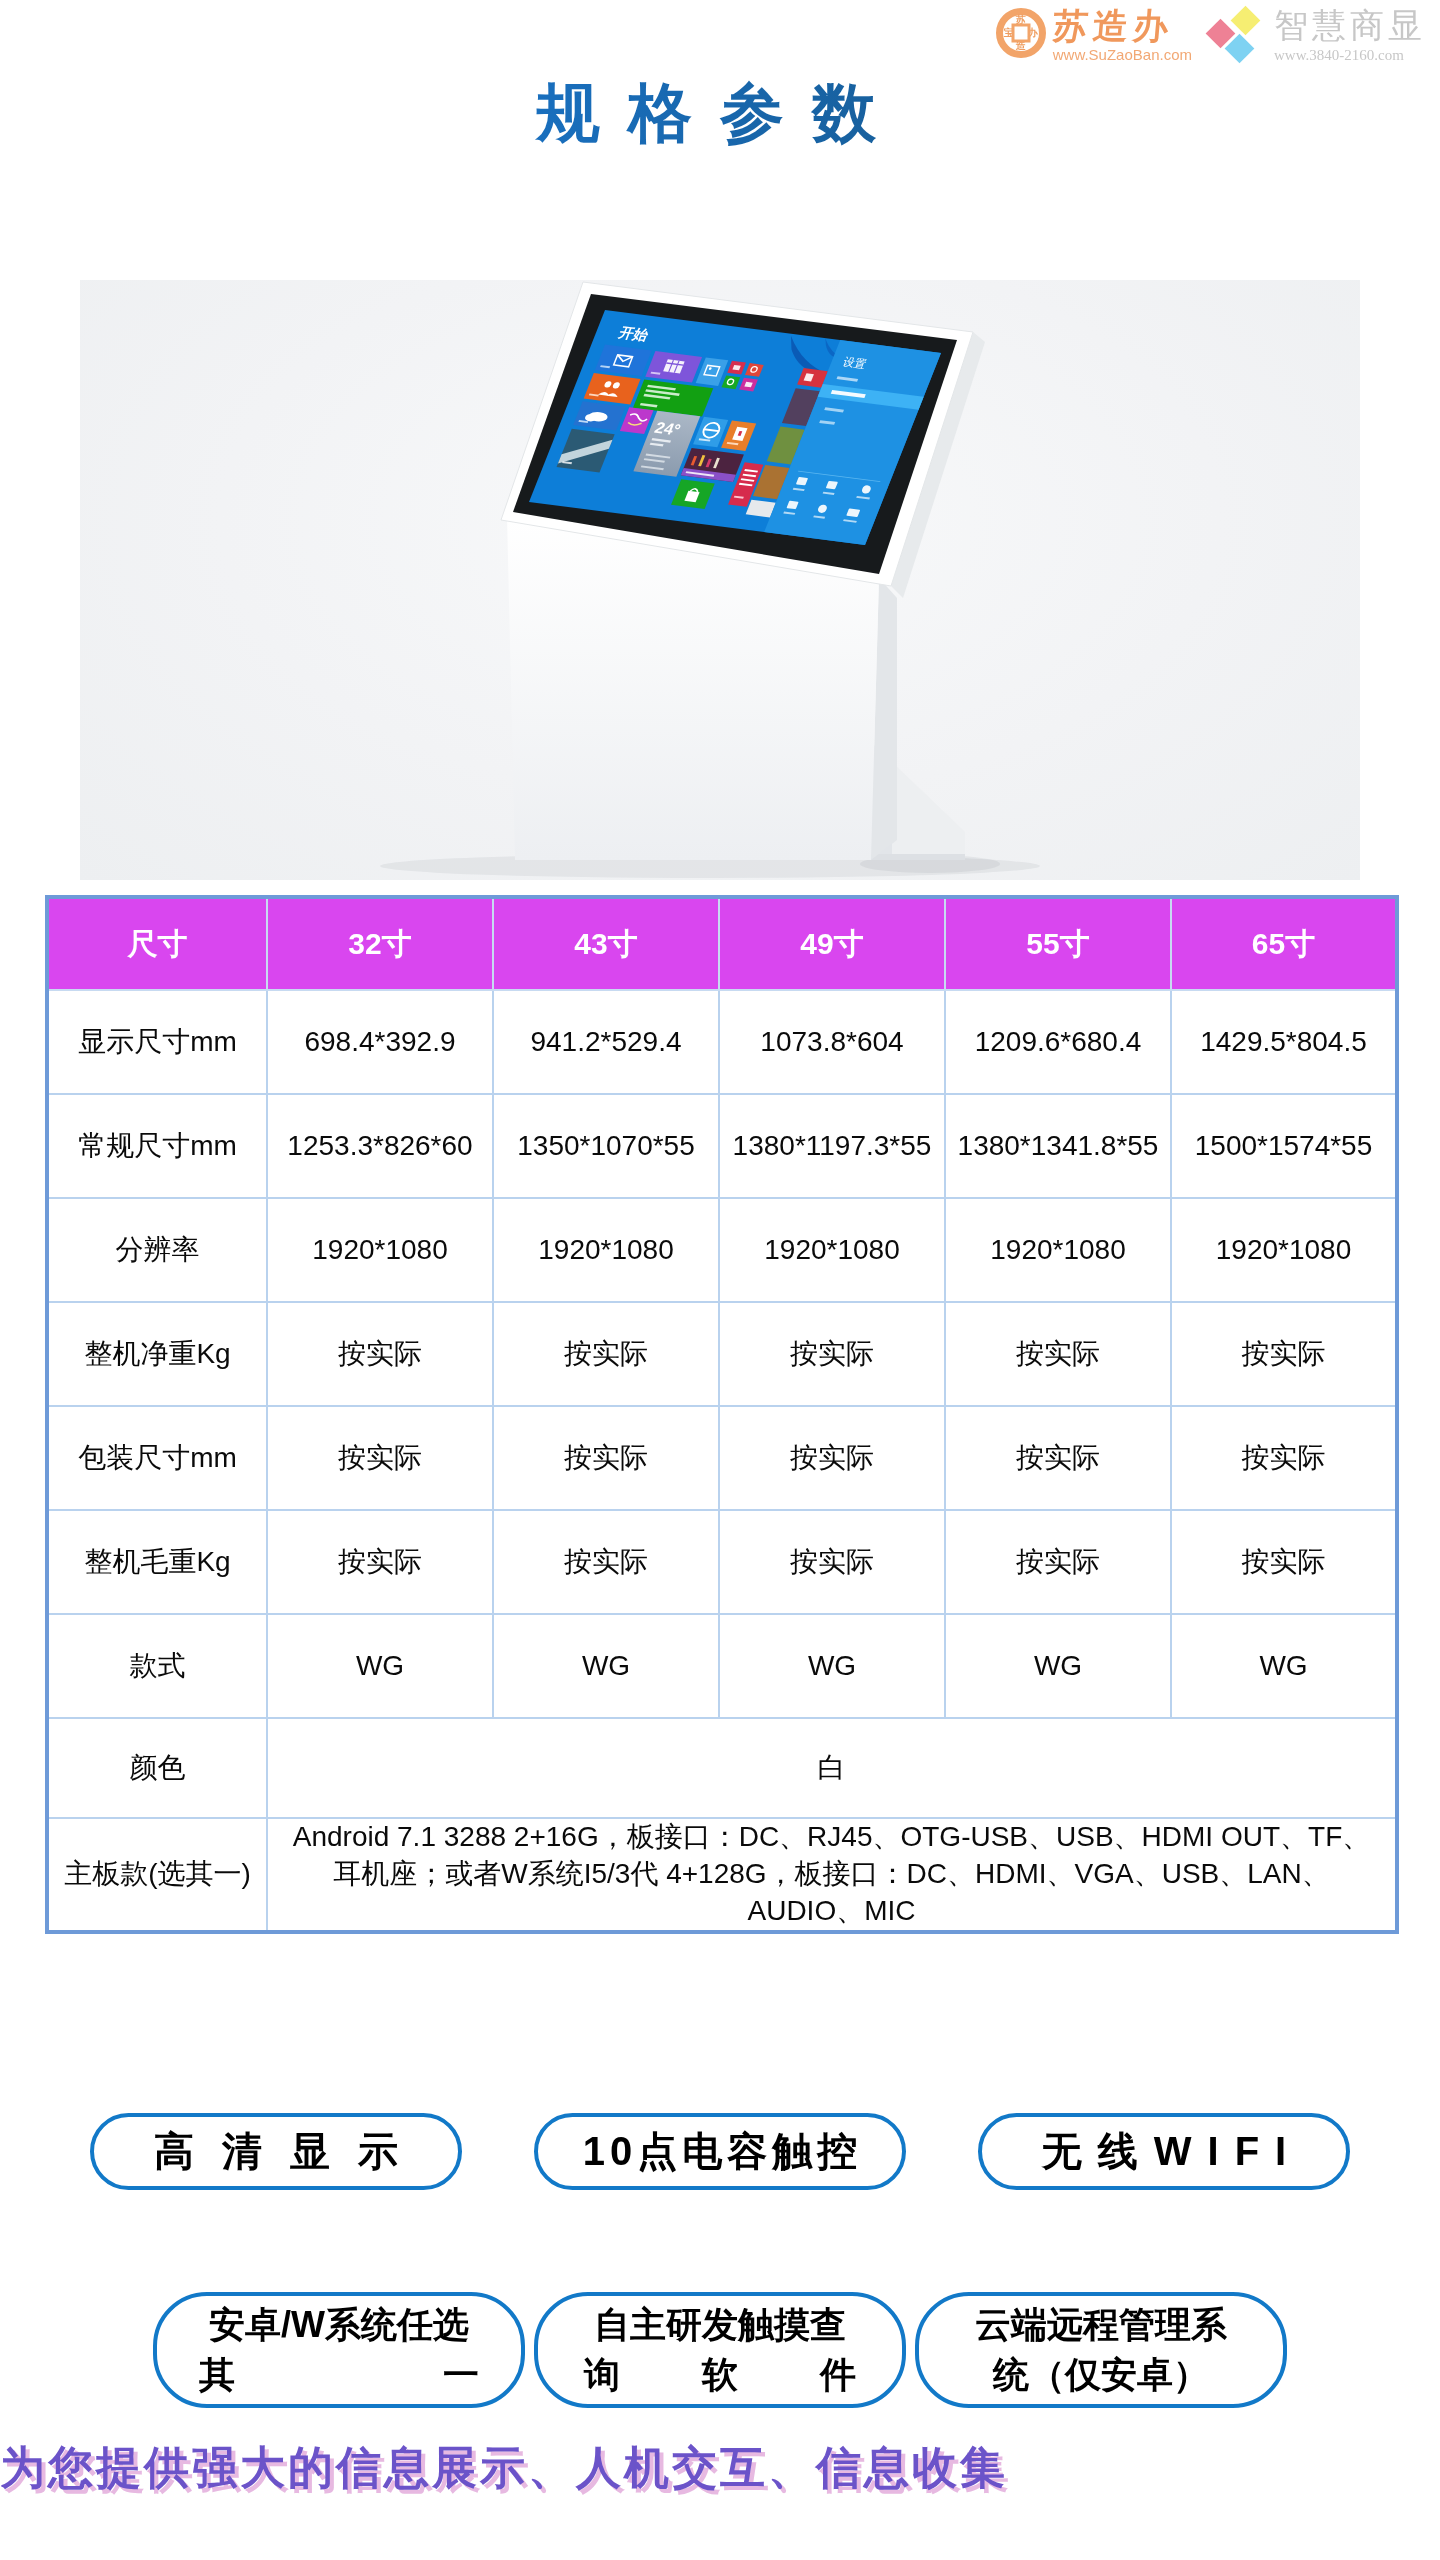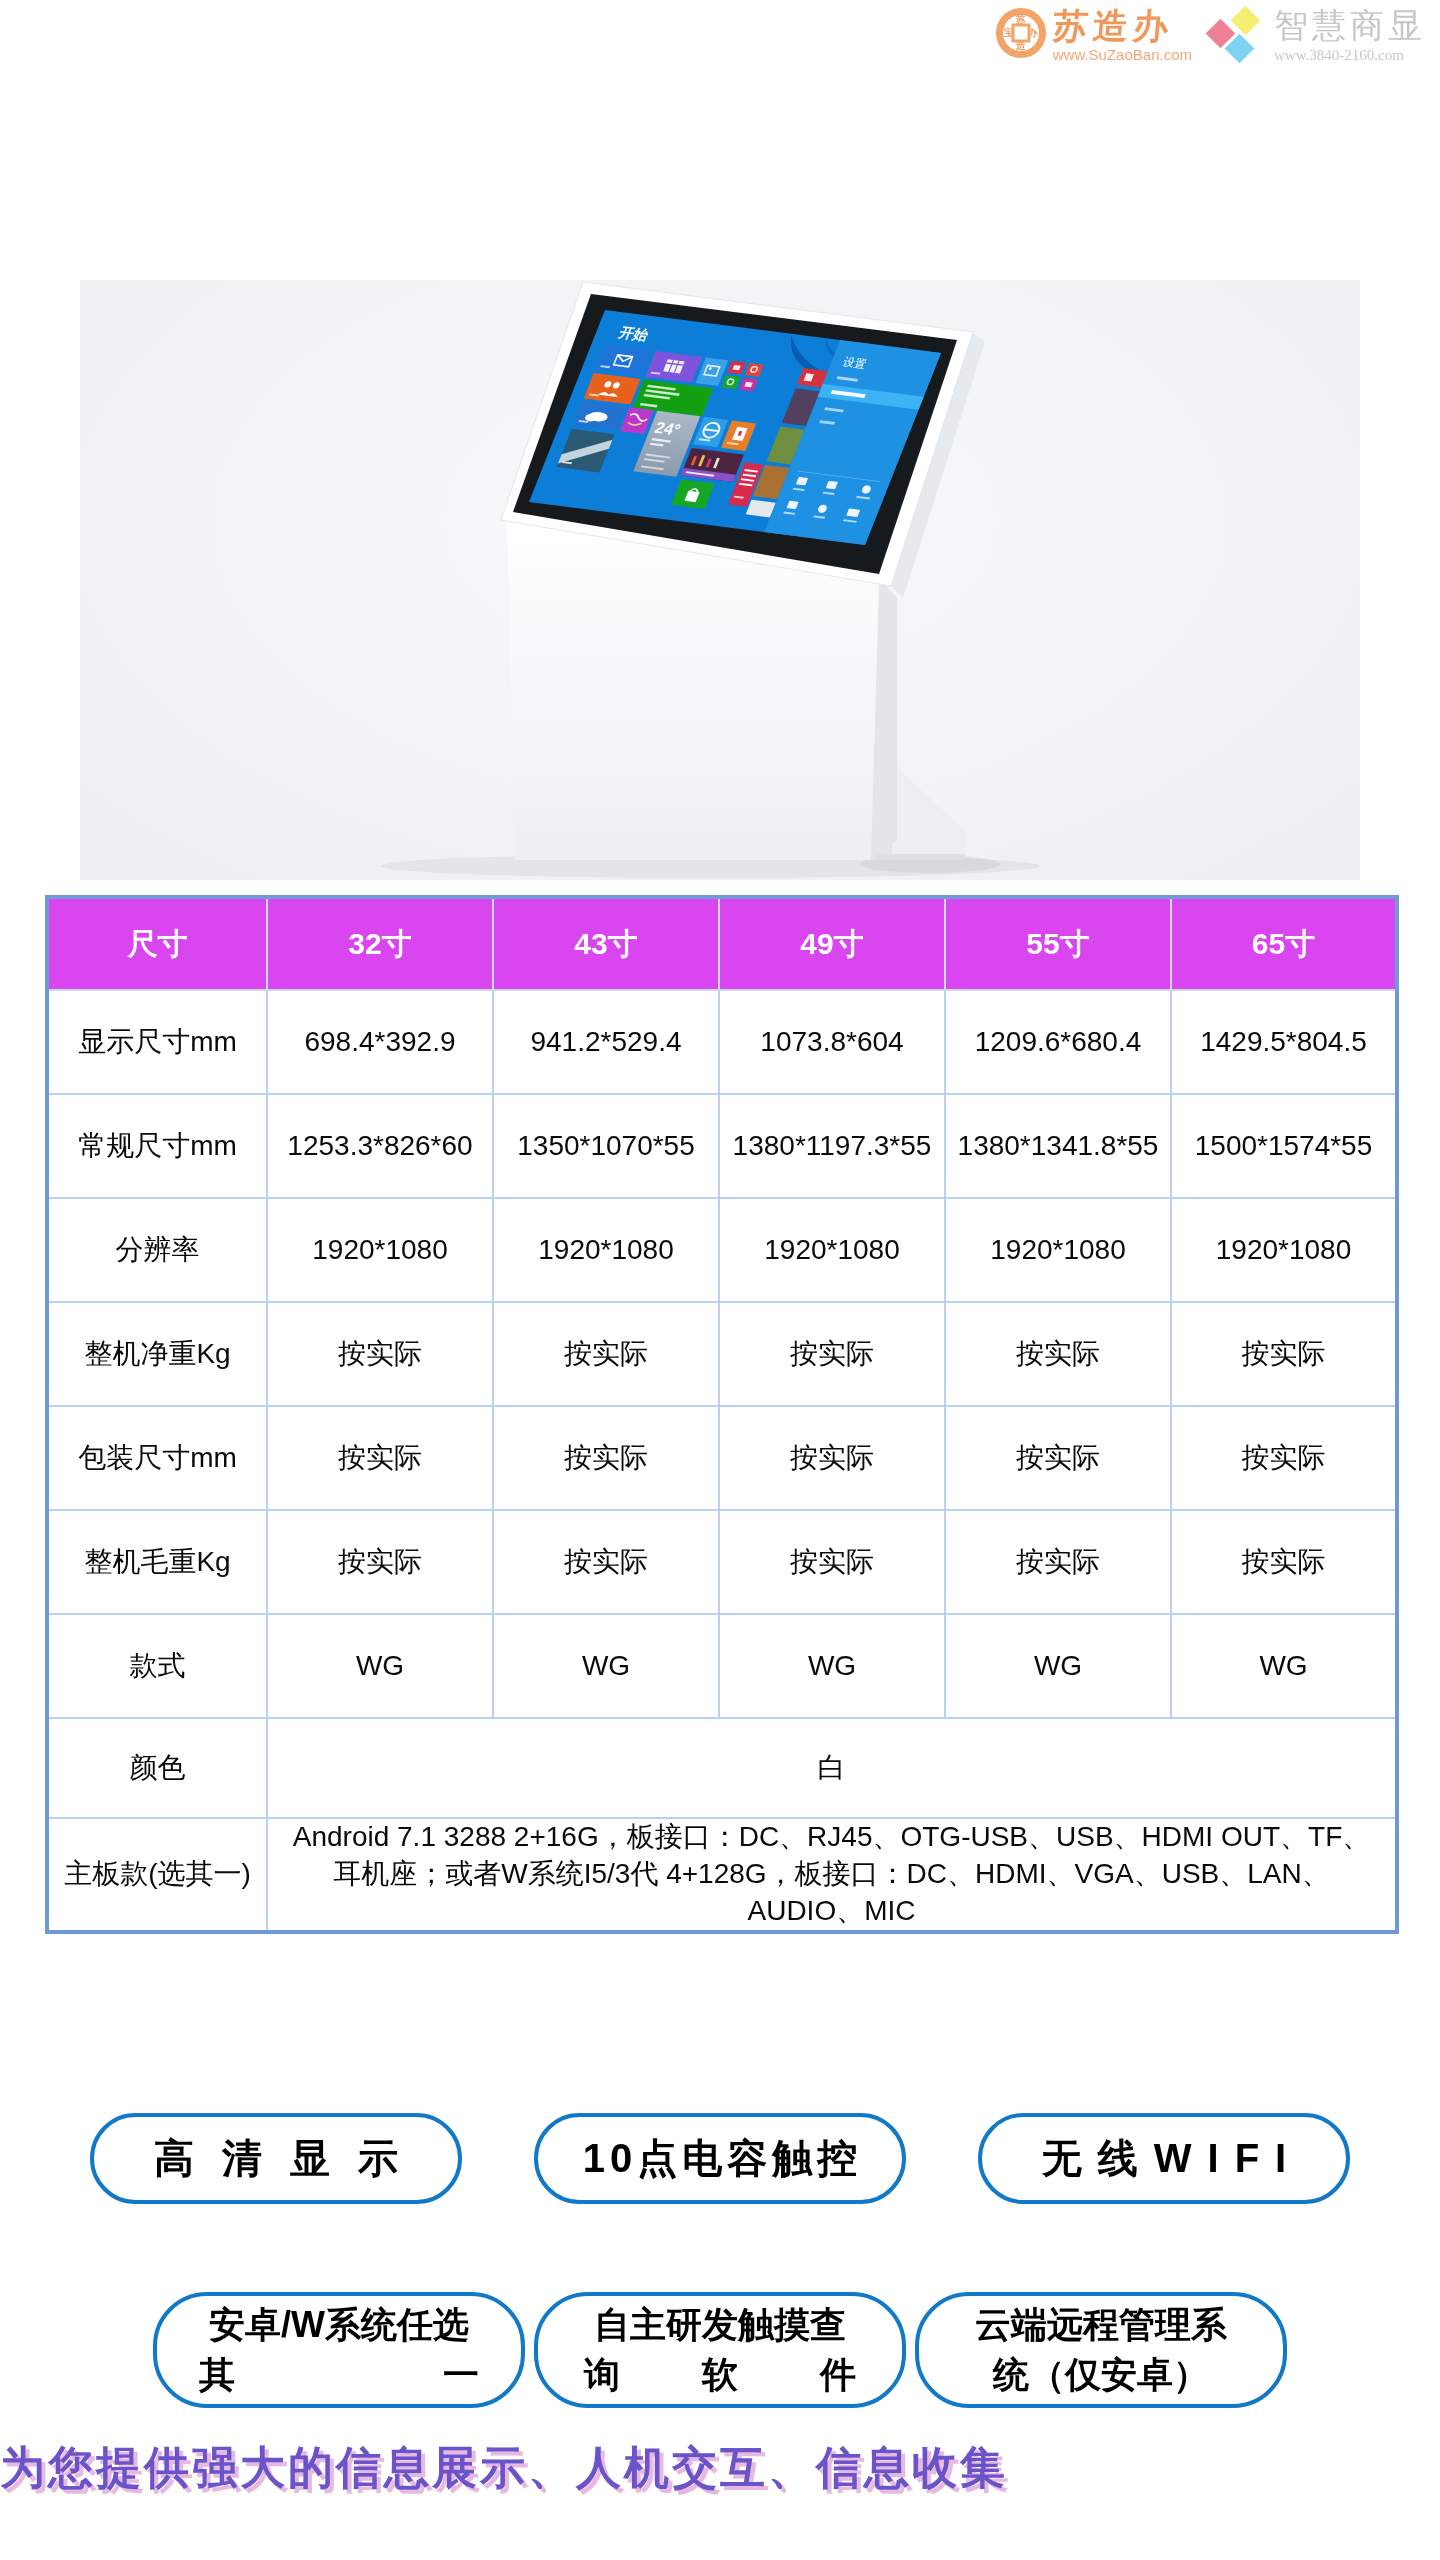--- a/index.html
+++ b/index.html
@@ -49,21 +49,21 @@
   td.span-val{padding:0 16px;}
   td.long{font-size:27px;line-height:1.32;padding:0 14px;}
 
   
   .pills-row{position:absolute;left:0;width:100%;display:flex;justify-content:center;gap:72px;}
   .pills-row.row1{top:2113px;}
   .pills-row.row2{top:2292px;gap:9px;}
   .pill{box-sizing:border-box;width:372px;border:4px solid #1279c8;border-radius:54px;background:#fff;
         display:flex;flex-direction:column;justify-content:center;align-items:center;
         font-weight:bold;color:#000;}
-  .row1 .pill{height:91px;font-size:40px;}
+  .row1 .pill{height:77px;font-size:40px;}
   .row2 .pill{height:116px;font-size:36px;line-height:1.4;}
   .ls-wide{letter-spacing:28px;text-indent:28px;}
   .ls-mid{letter-spacing:5px;text-indent:5px;}
   .ls-wifi{letter-spacing:16px;text-indent:16px;}
   .pline1{width:100%;text-align:center;}
   .pline2{display:flex;width:100%;box-sizing:border-box;justify-content:center;}
   .pline2.just2{padding:0 42px;justify-content:space-between;}
   .pline2.just3{padding:0 46px;justify-content:space-between;}
 
   
@@ -96,20 +96,21 @@
         <div class="dm yellow"></div>
         <div class="dm blue"></div>
       </div>
       <div>
         <div class="zhsx-name">智慧商显</div>
         <div class="zhsx-url">www.3840-2160.com</div>
       </div>
     </div>
   </div>
 
+  <div class="title">规格参数</div>
 
   <div class="photo">
     <svg width="1280" height="600" viewBox="0 0 1280 600">
       <defs>
         <linearGradient id="pedGrad" x1="0" y1="0" x2="0" y2="1">
           <stop offset="0" stop-color="#ffffff"></stop>
             <stop offset="1" stop-color="#edeff2"></stop>
         </linearGradient>
         <linearGradient id="weatherGrad" x1="0" y1="0" x2="0" y2="1">
           <stop offset="0" stop-color="#aab7c6"></stop>

